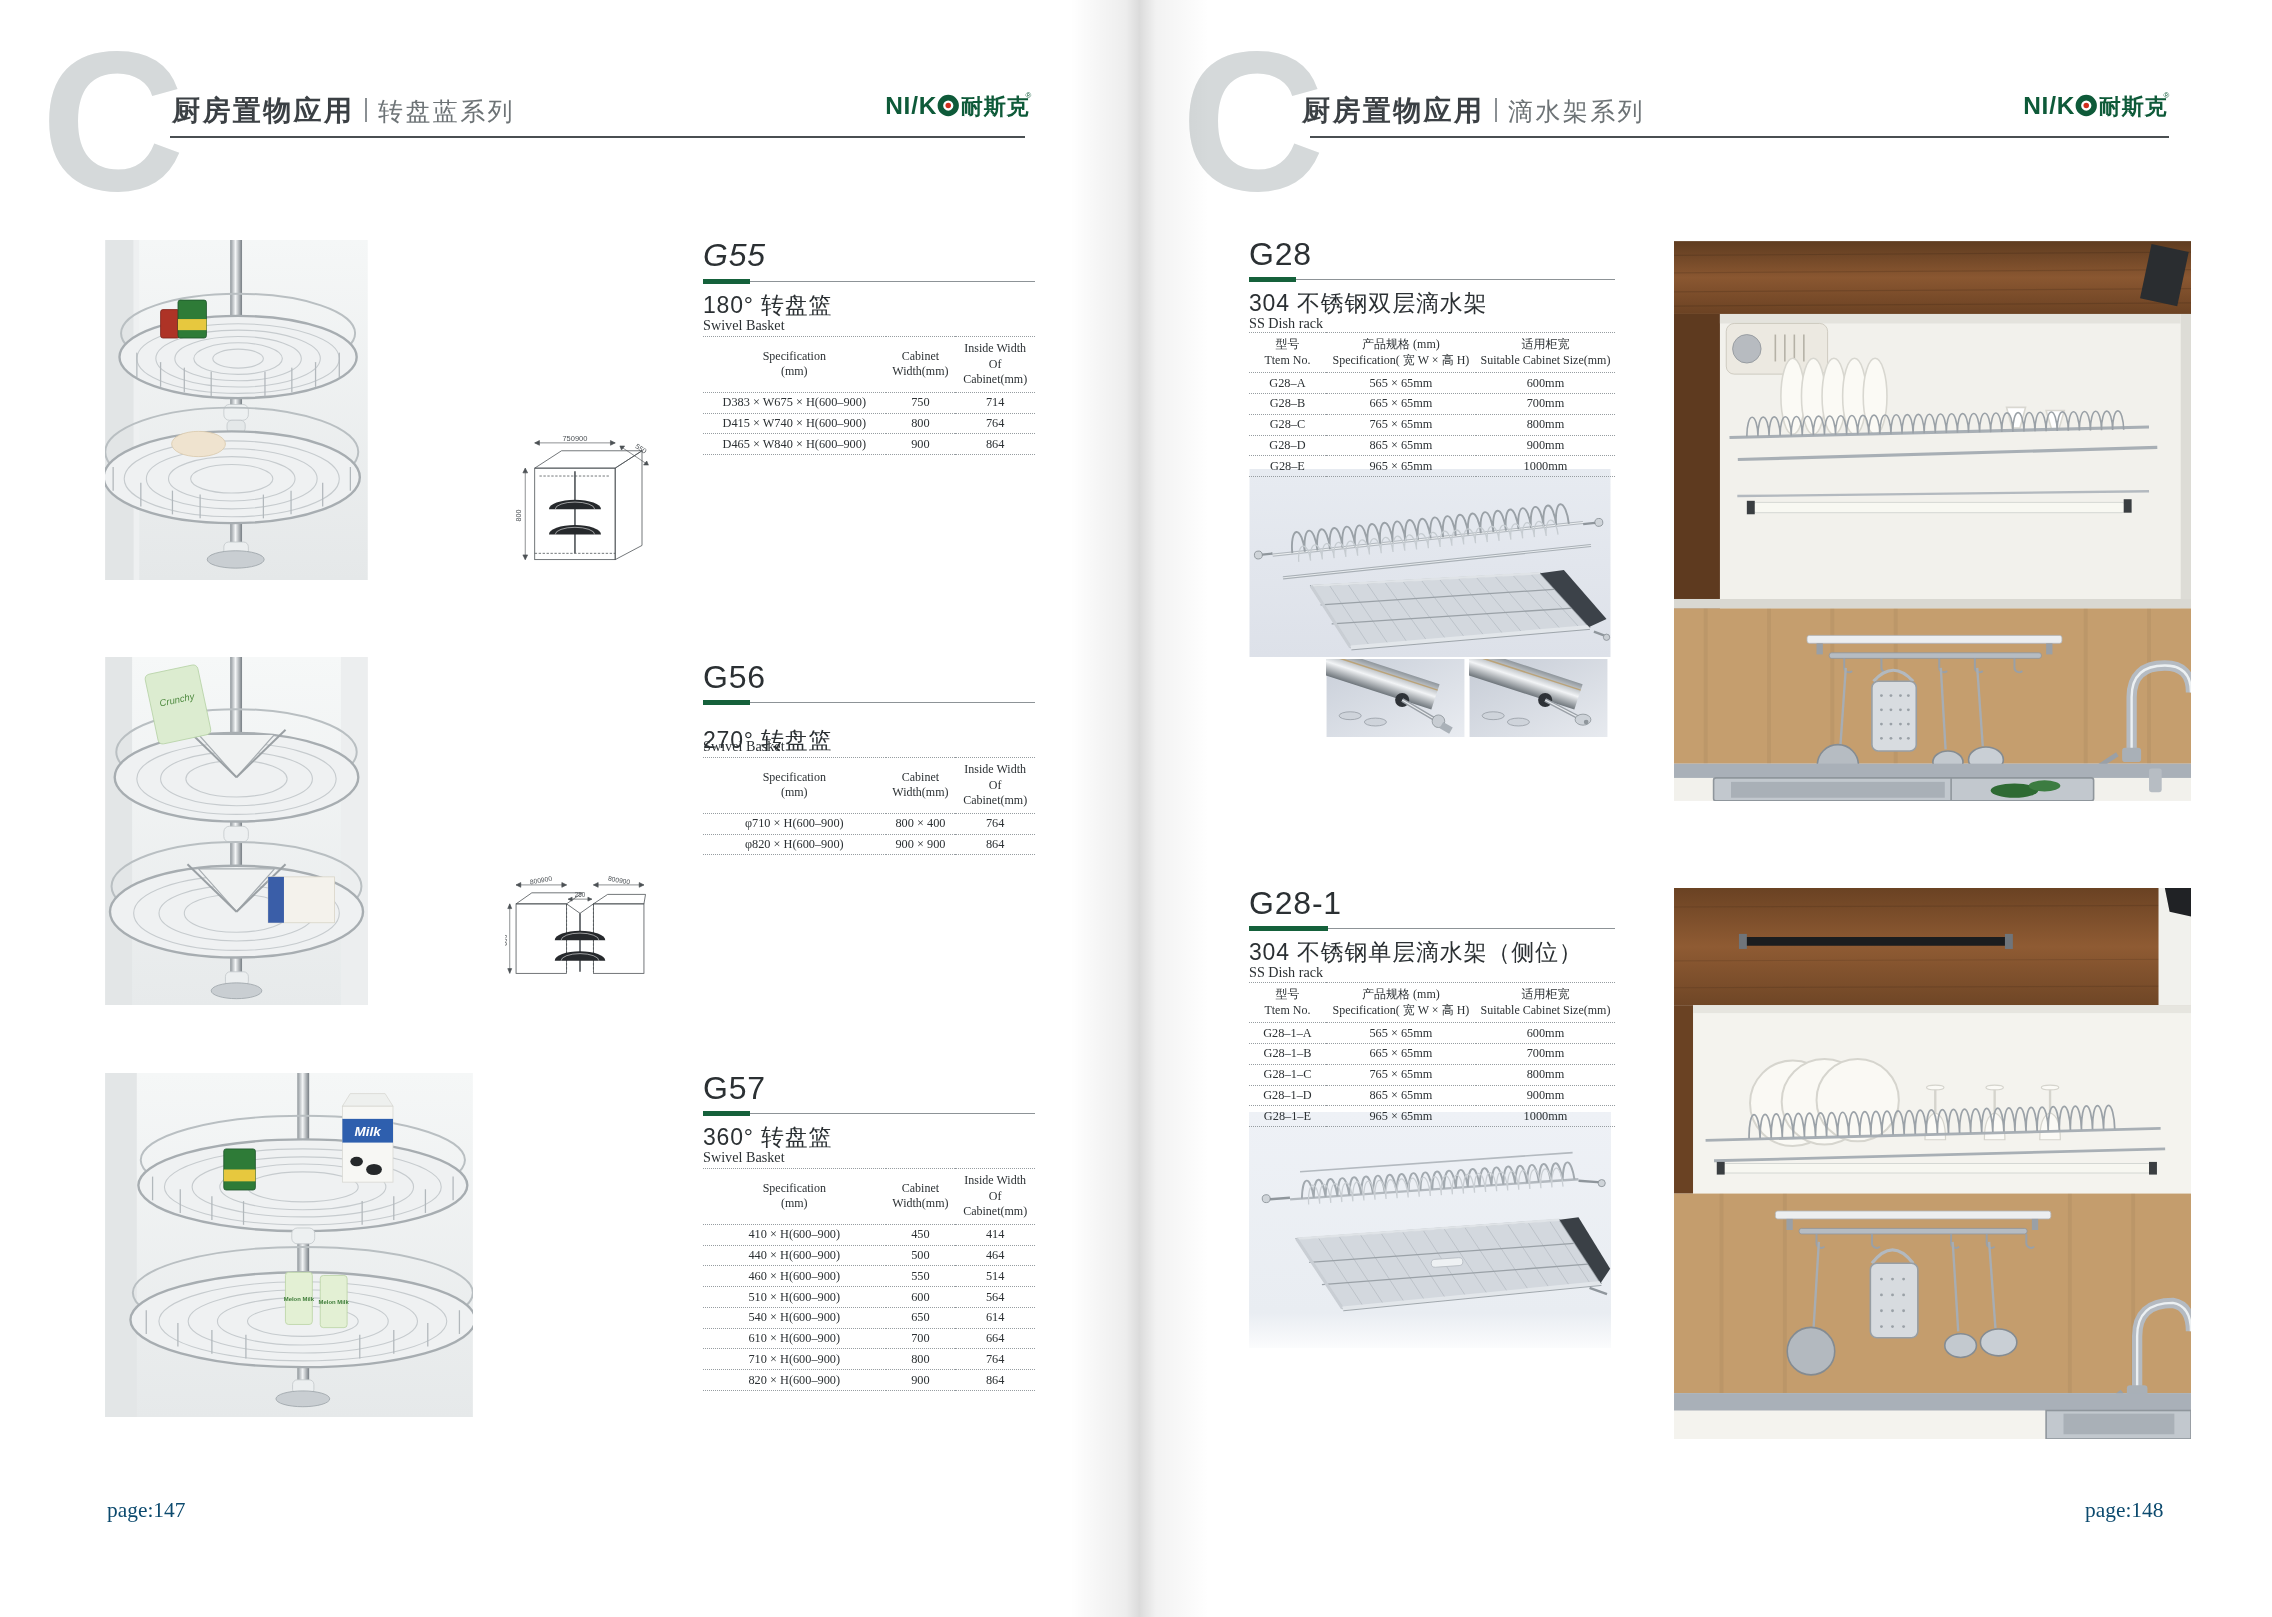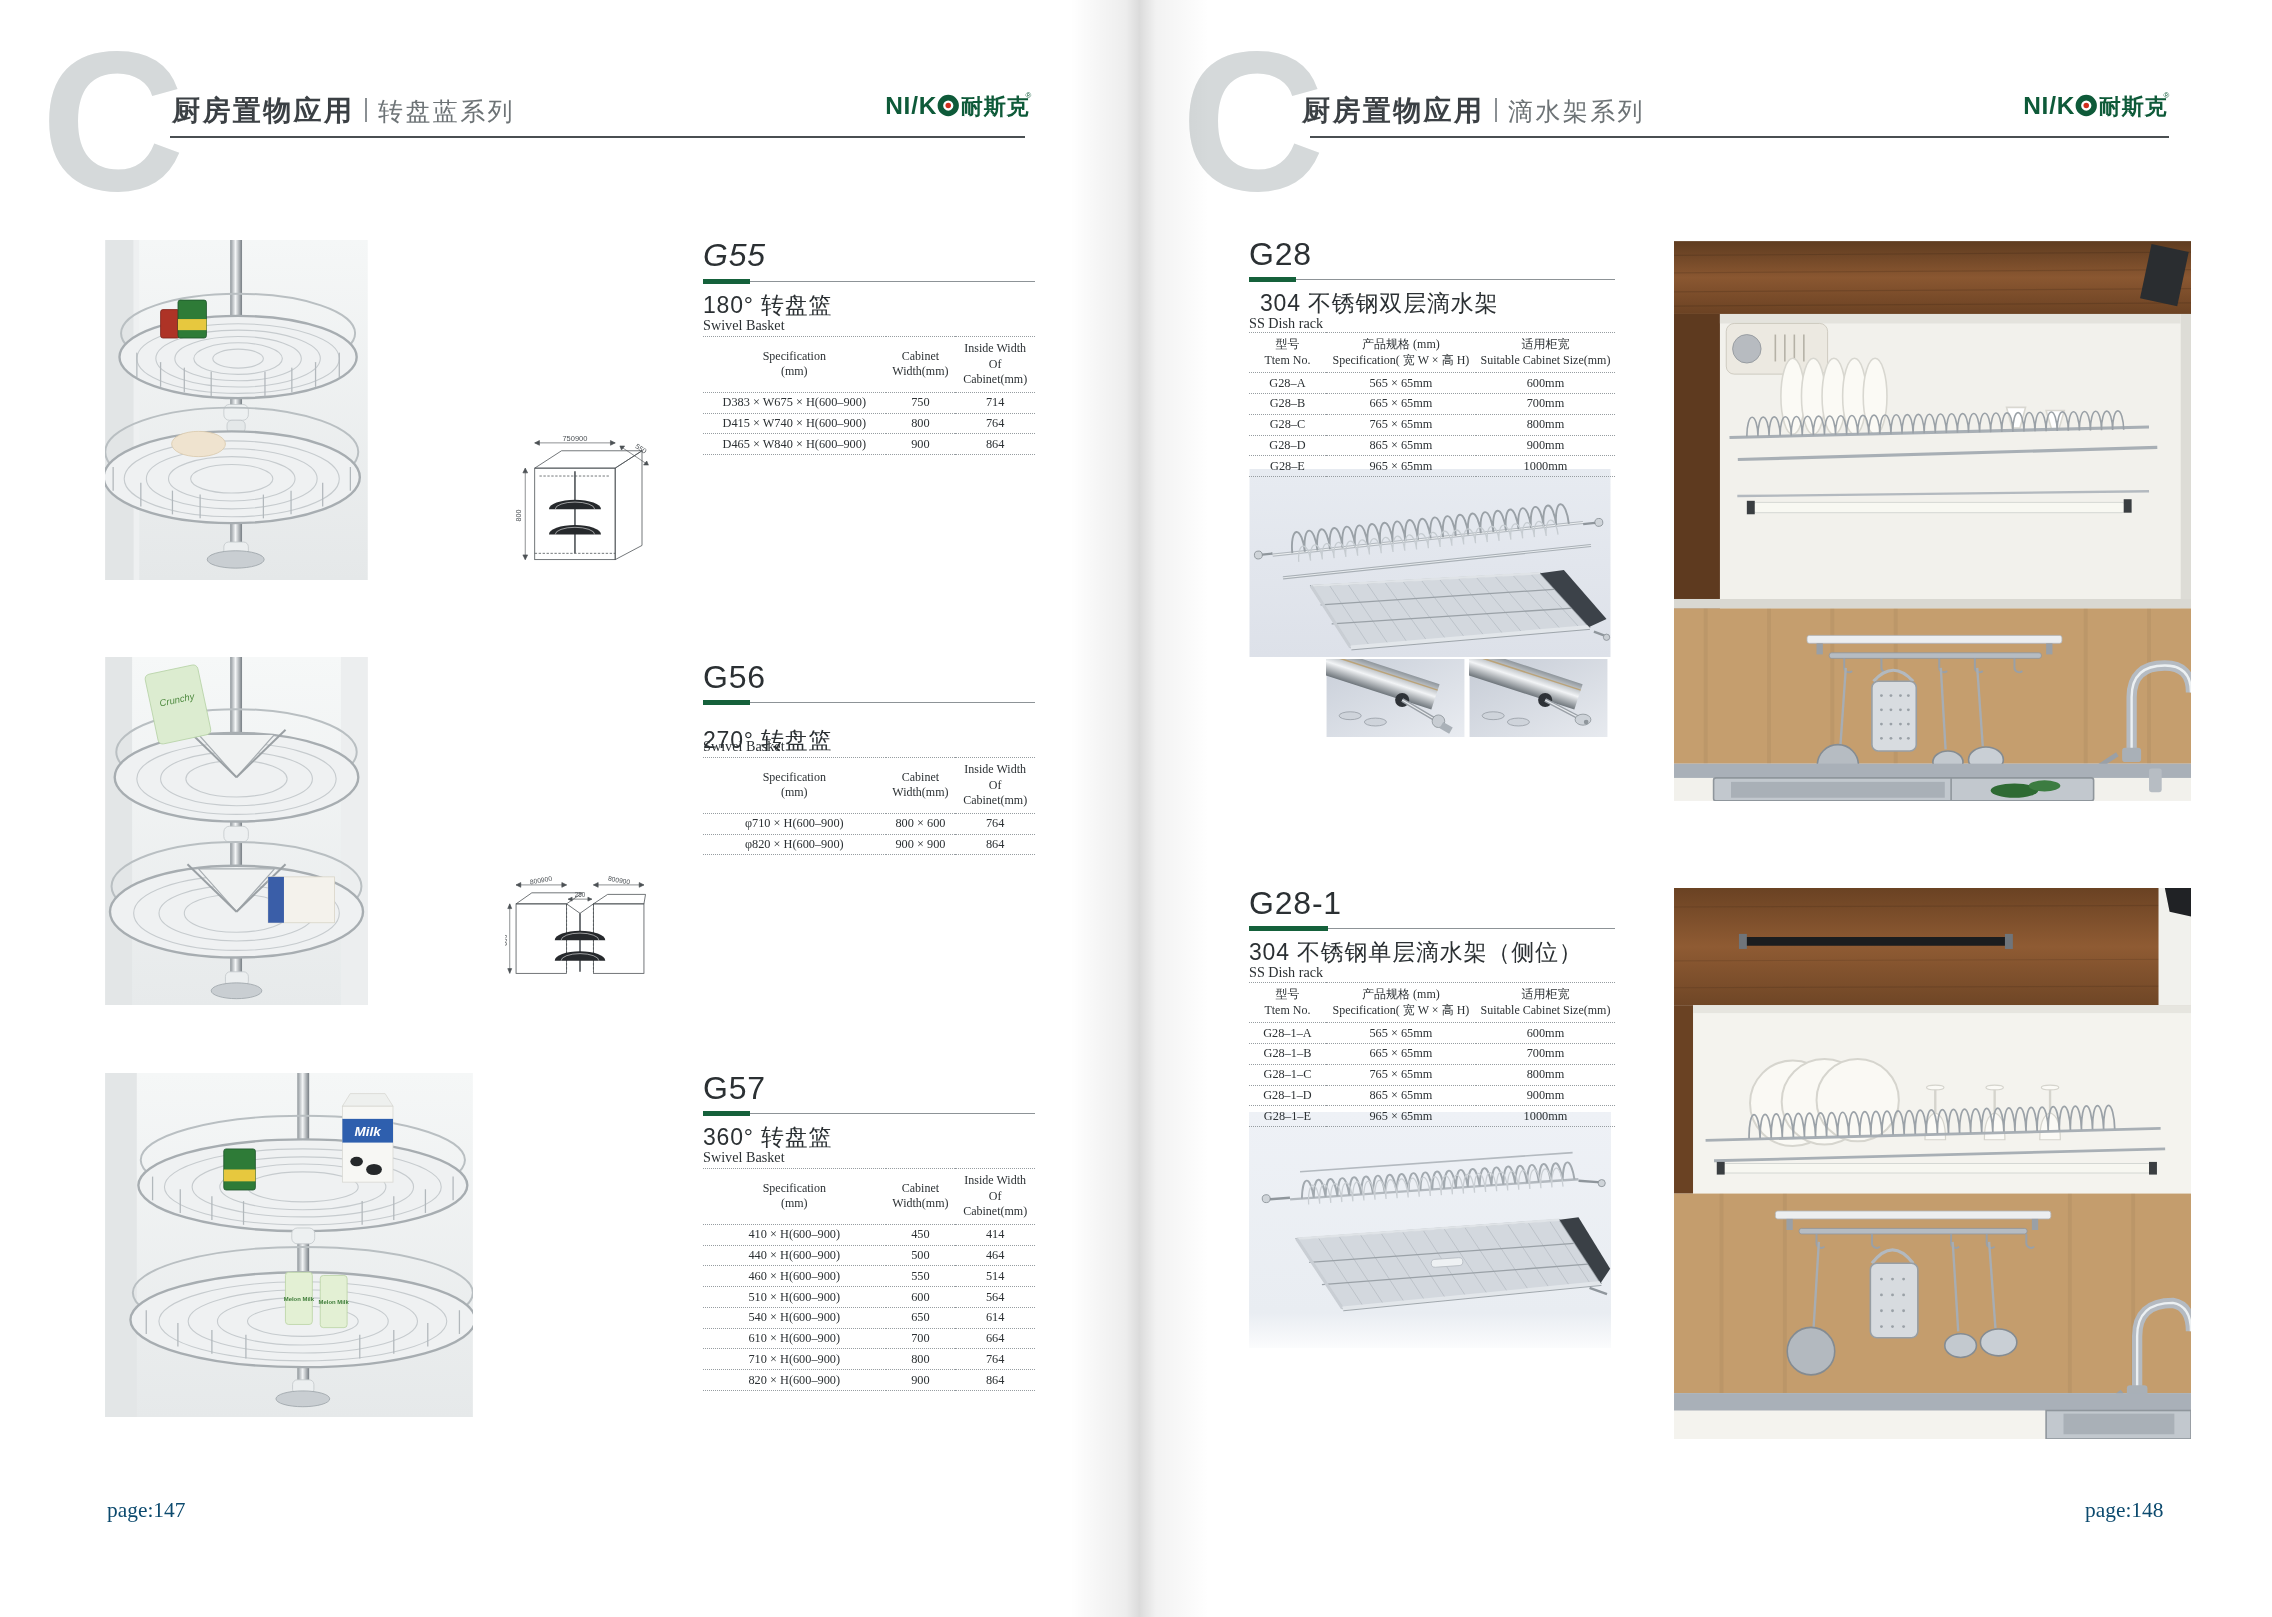--- a/index.html
+++ b/index.html
@@ -377,21 +377,21 @@
 (mm)</th>
     <th>Cabinet
 Width(mm)</th>
     <th>Inside Width Of
 Cabinet(mm)</th>
   </tr>
     </thead>
   <tbody>
       <tr>
         <td>φ710 × H(600–900)</td>
-        <td>800 × 600</td>
+        <td>800 × 400</td>
         <td>764</td>
       </tr>
       <tr>
         <td>φ820 × H(600–900)</td>
         <td>900 × 900</td>
         <td>864</td>
       </tr>
     </tbody>
 </table>
 
@@ -478,21 +478,21 @@
     <text x="96" y="37" font-family="Liberation Sans, sans-serif" font-size="28" font-weight="bold" fill="#0e5a39" letter-spacing="1">耐斯克</text>
     <text x="178" y="16" font-size="10" fill="#0e5a39">®</text>
   </svg>
 </div>
 
 <div class="code" style="left:1249px;top:236px;">G28</div>
 <div class="secrule" style="left:1249px;top:277px;width:366px;">
     <span class="ln"></span>
     <span class="gr"></span>
   </div>
-<div class="cn-title" style="left:1249px;top:288px;margin-left:11px;">304 不锈钢双层滴水架</div>
+<div class="cn-title" style="left:1249px;top:288px;">304 不锈钢双层滴水架</div>
 <div class="en-title" style="left:1249px;top:315px;">SS Dish rack</div>
 <table class="spec" style="left:1249px;top:332px;width:366px;">
   <colgroup>
       <col style="width:21%">
       <col style="width:41%">
       <col style="width:38%">
     </colgroup>
   <thead>
       <tr>
     <th>型号

